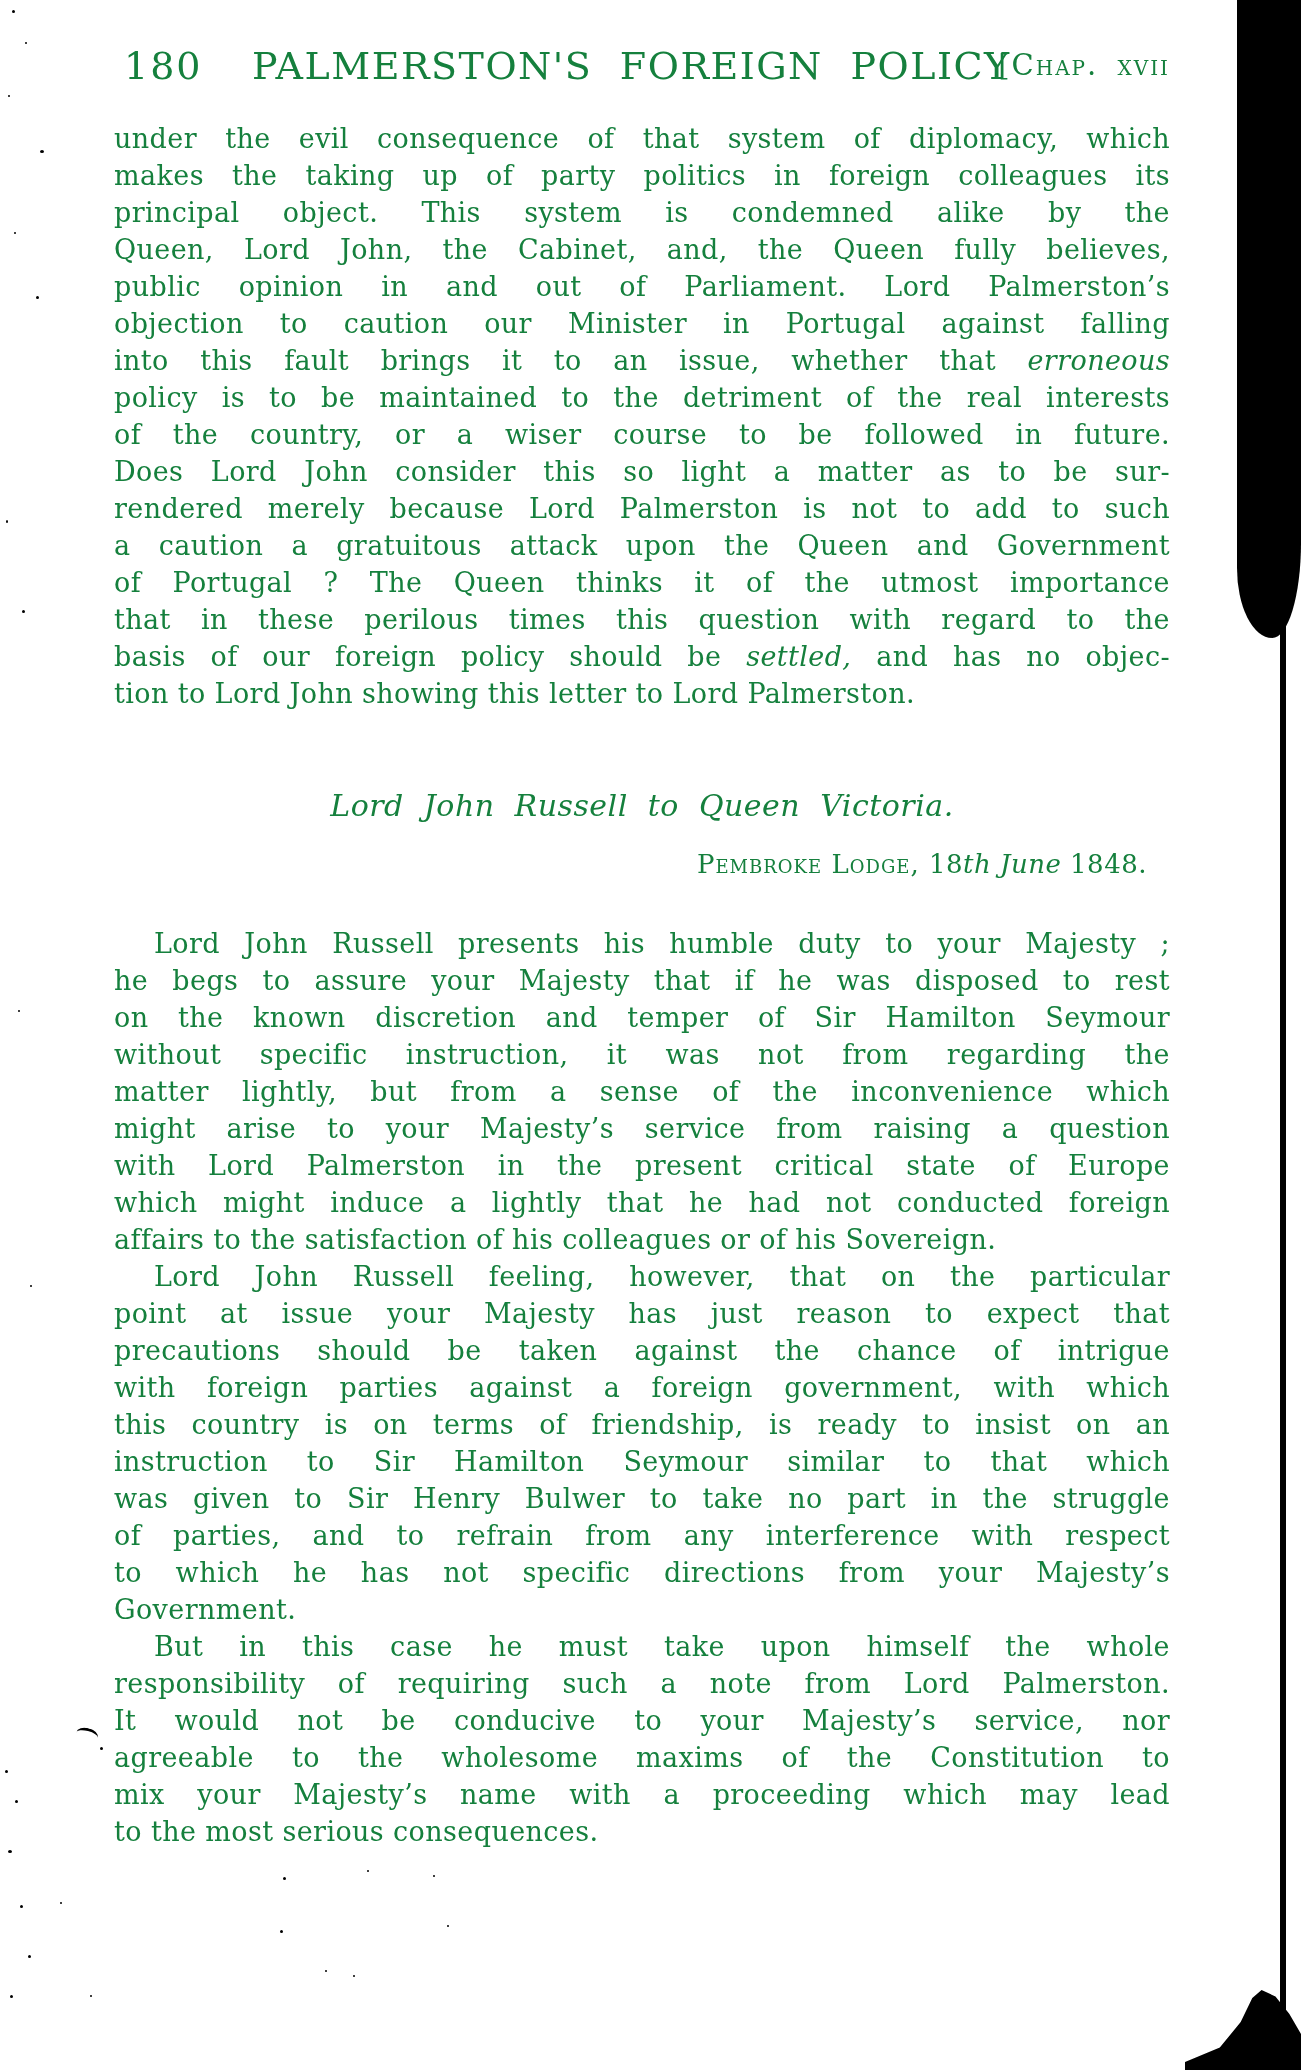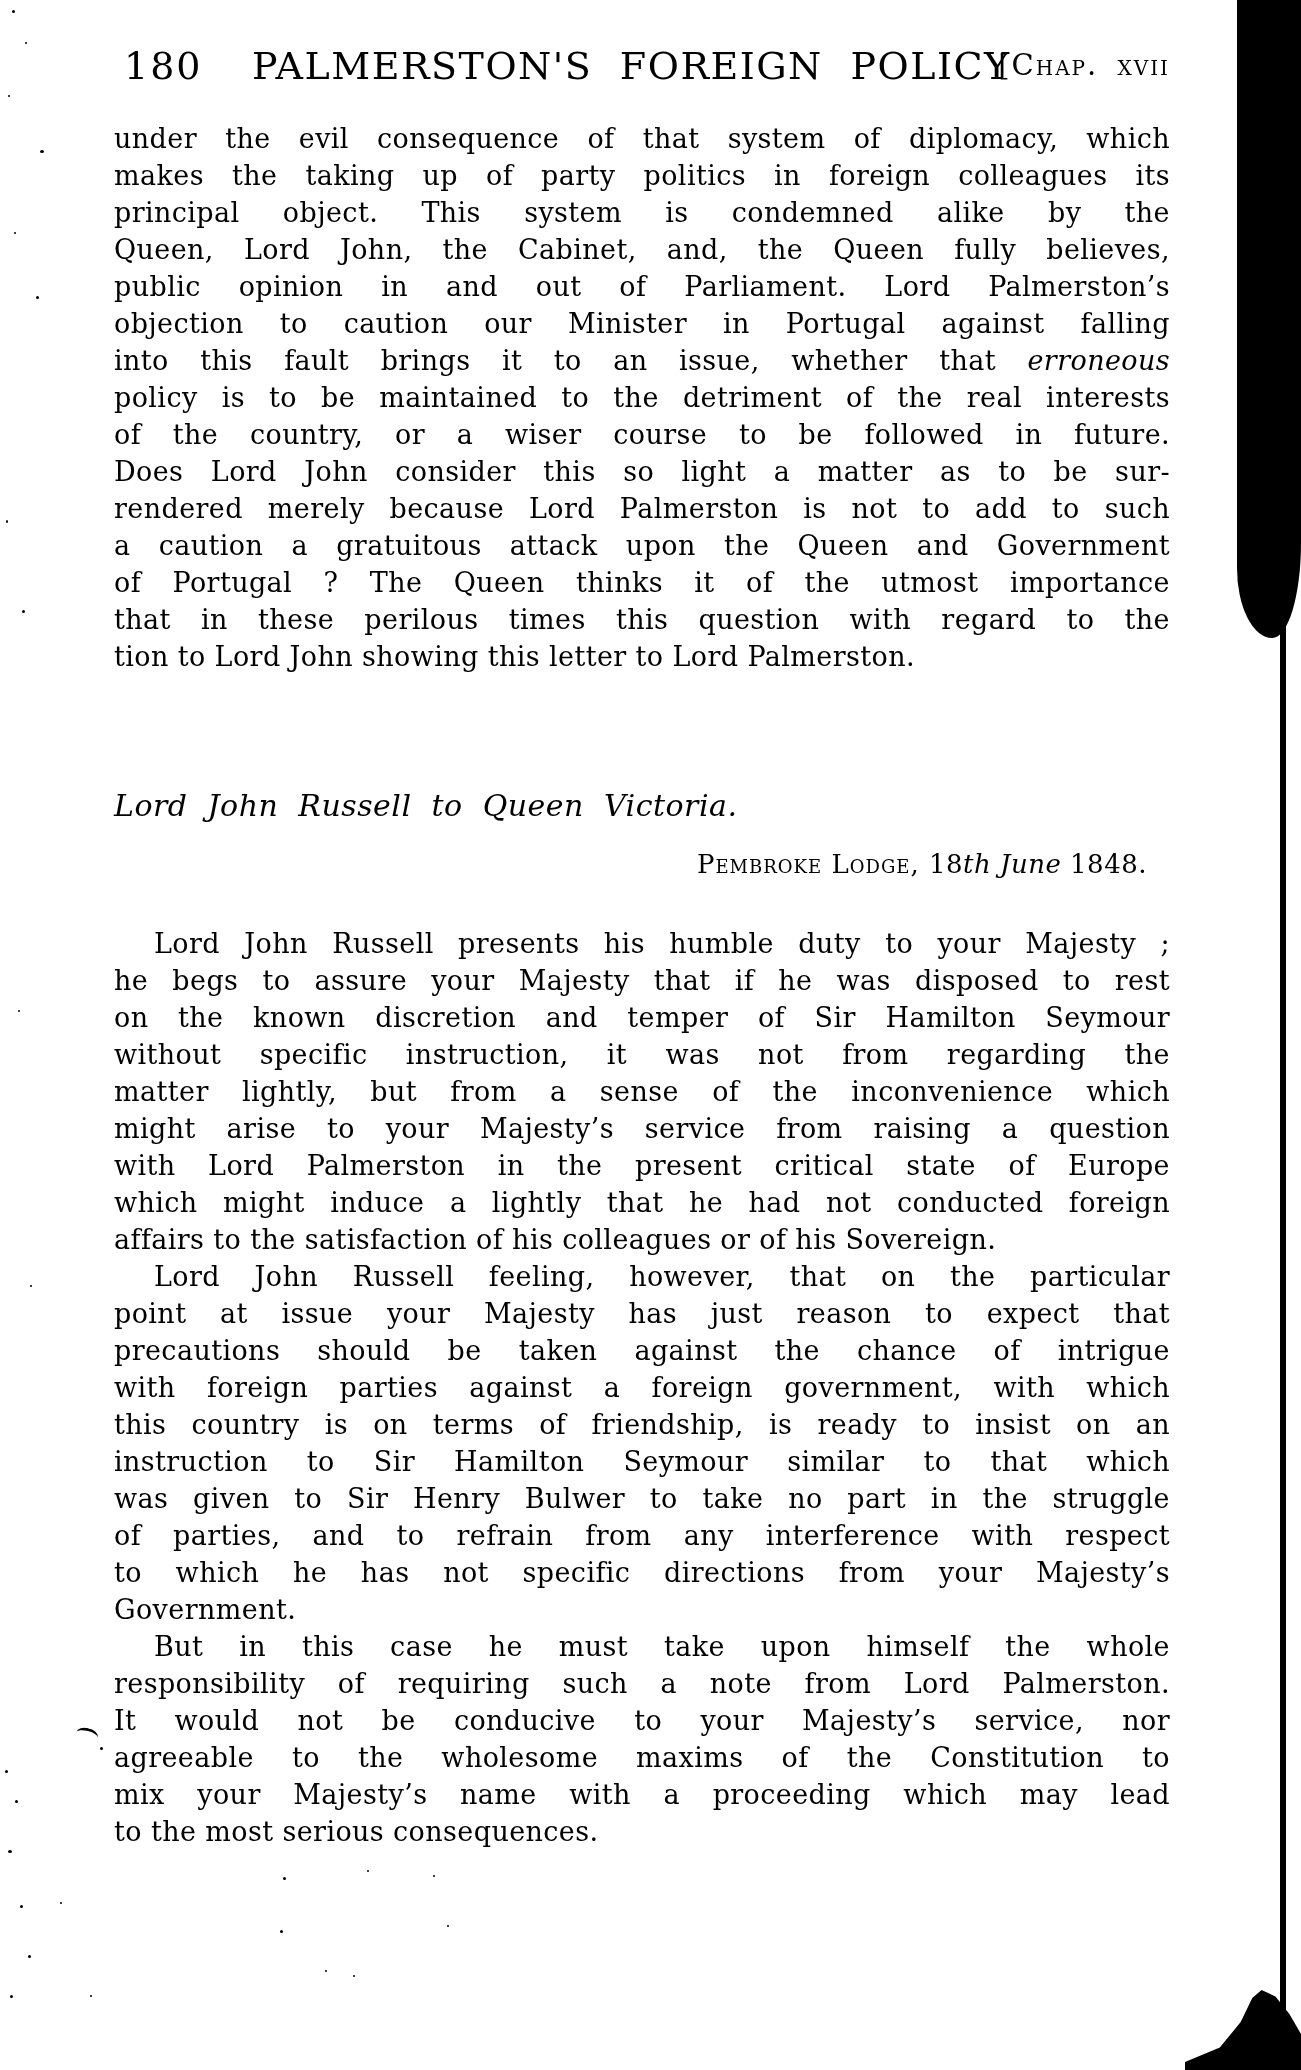--- a/index.html
+++ b/index.html
@@ -1,20 +1,20 @@
 <!DOCTYPE html>
 <html><head>
 <meta charset="utf-8">
 <style>
   html,body{margin:0;padding:0;background:#e8e8e8;}
   .page{
     position:relative;
     width:1301px;height:2070px;
     background:#ffffff;
-    color:#000000;
+    color:#15803d;
     font-family:"DejaVu Serif", serif;
     overflow:hidden;
   }
   
   .header{position:absolute;top:44px;left:114px;width:1056px;height:52px;}
   .pgnum{position:absolute;left:10px;top:0;font-size:38px;letter-spacing:2px;}
   .runtitle{position:absolute;left:122px;top:0;font-size:38px;letter-spacing:1.5px;word-spacing:14px;white-space:nowrap;margin-left:16px;}
   .chap{position:absolute;right:0;top:4px;font-size:29px;font-variant:small-caps;letter-spacing:2px;word-spacing:8px;white-space:nowrap;}
   
   .block{position:absolute;left:114px;width:1056px;}
@@ -28,21 +28,21 @@
   }
   .line.just{
     white-space:normal;
     text-align:justify;
     text-align-last:justify;
     text-justify:inter-word;
   }
   .line.indent{text-indent:40px;}
   .letter-heading{
     position:absolute;top:788px;left:114px;width:1056px;
-    font-style:italic;font-size:30px;
+    text-align:center;font-style:italic;font-size:30px;
     word-spacing:10px;letter-spacing:0.5px;
   }
   .dateline{
     position:absolute;top:849px;left:114px;width:1033px;
     text-align:right;font-size:26px;white-space:pre;letter-spacing:0.5px;
   }
   .dateline .sc{font-variant:small-caps;letter-spacing:1px;text-align:right;}
   
   .art{position:absolute;background:#000;}
   .bar-top-right{
@@ -81,20 +81,21 @@
       <div class="line just"><span>public opinion in and out of Parliament. Lord Palmerston’s</span></div>
       <div class="line just"><span>objection to caution our Minister in Portugal against falling</span></div>
       <div class="line just"><span>into this fault brings it to an issue, whether that </span><i>erroneous</i></div>
       <div class="line just"><span>policy is to be maintained to the detriment of the real interests</span></div>
       <div class="line just"><span>of the country, or a wiser course to be followed in future.</span></div>
       <div class="line just"><span>Does Lord John consider this so light a matter as to be sur-</span></div>
       <div class="line just"><span>rendered merely because Lord Palmerston is not to add to such</span></div>
       <div class="line just"><span>a caution a gratuitous attack upon the Queen and Government</span></div>
       <div class="line just"><span>of Portugal ? The Queen thinks it of the utmost importance</span></div>
       <div class="line just"><span>that in these perilous times this question with regard to the</span></div>
+      <div class="line just"><span>basis of our foreign policy should be </span><i>settled,</i><span> and has no objec-</span></div>
       <div class="line"><span>tion to Lord John showing this letter to Lord Palmerston.</span></div>
     </div>
 
   <div class="letter-heading">Lord John Russell to Queen Victoria.</div>
 
   <div class="dateline"><span class="sc">Pembroke Lodge, </span><span>18</span><i>th June </i><span>1848.</span></div>
 
   <div class="block" id="letter-body">
       <div class="line just indent"><span>Lord John Russell presents his humble duty to your Majesty ;</span></div>
       <div class="line just"><span>he begs to assure your Majesty that if he was disposed to rest</span></div>

